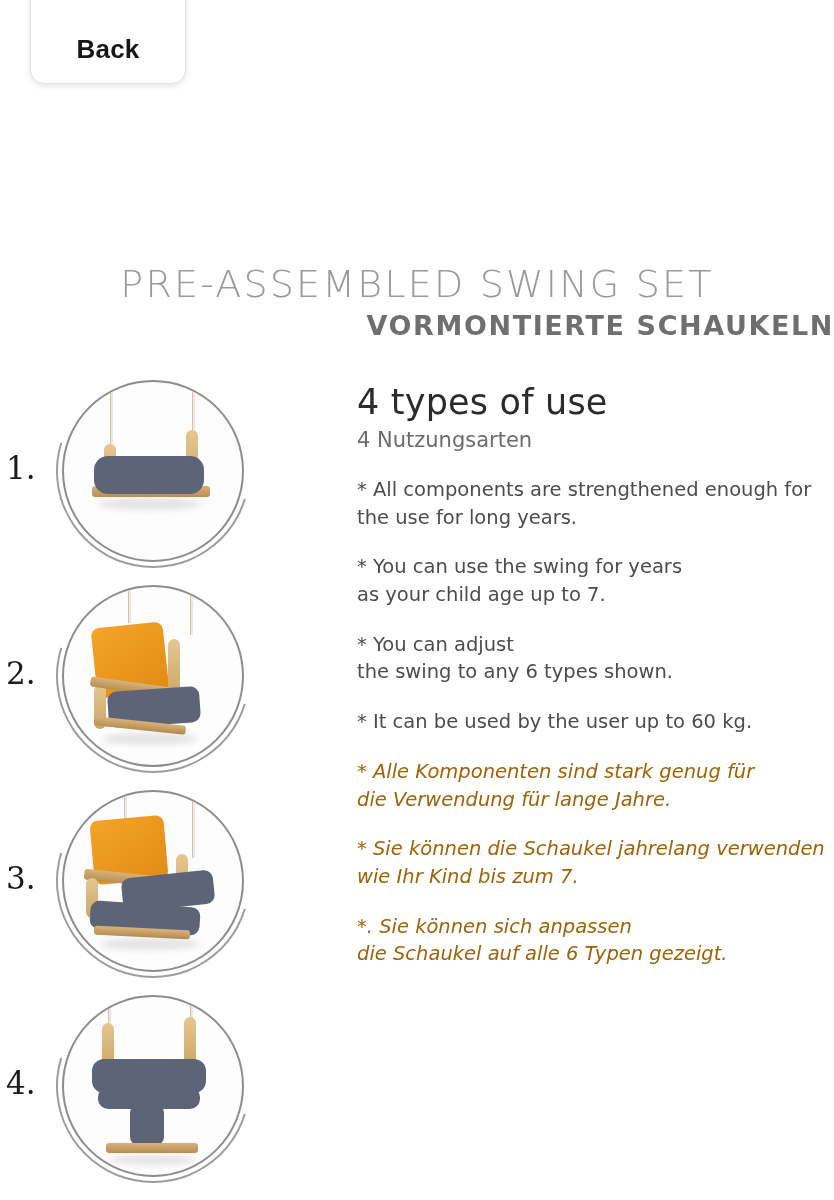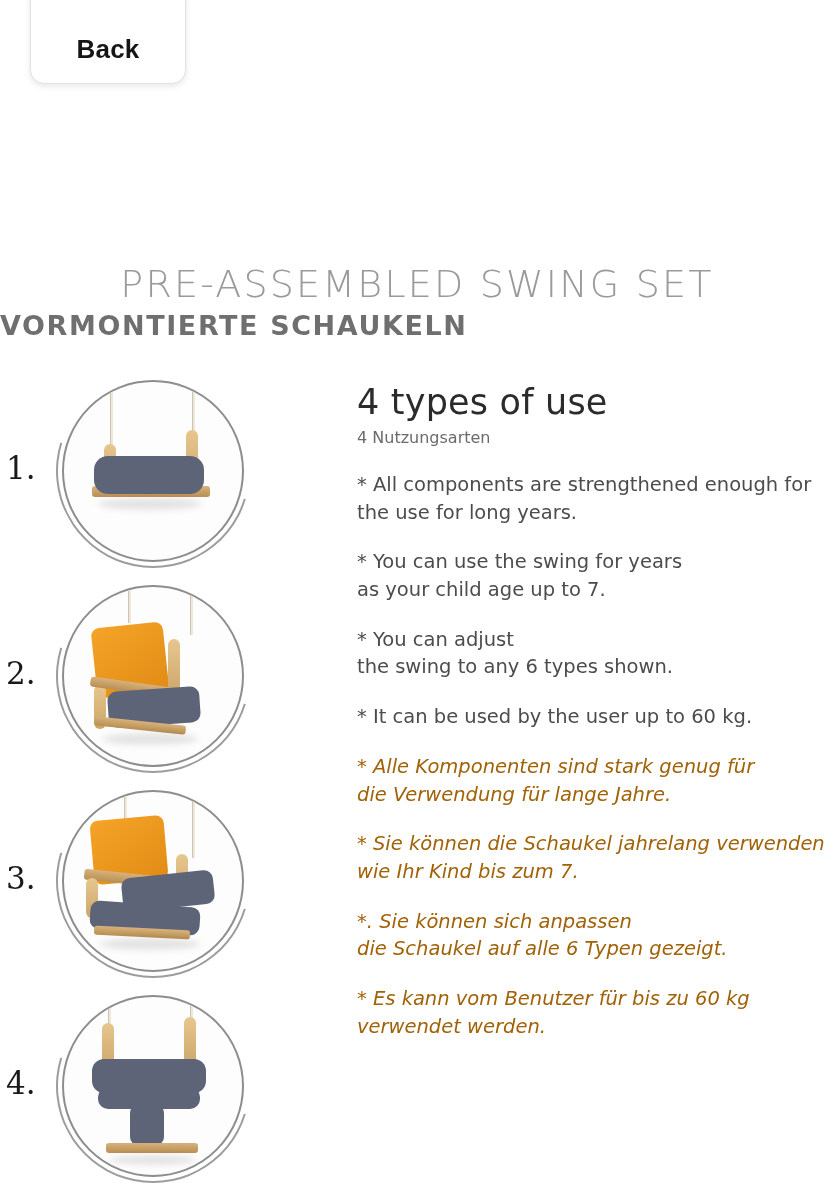--- a/index.html
+++ b/index.html
@@ -63,21 +63,21 @@
     letter-spacing: 2.2px;
     color: #9a9a9a;
     font-weight: 300;
     white-space: nowrap;
   }
   .poster-subtitle {
     position: absolute;
     left: 0;
     right: 0;
     top: 310px;
-    text-align: left;
+    text-align: right;
     font-family: "DejaVu Sans", sans-serif;
     font-size: 27px;
     letter-spacing: 1.6px;
     color: #6f6f6f;
     font-weight: bold;
     white-space: nowrap;
   }
 
   
   .steps {
@@ -170,21 +170,21 @@
   .info-heading {
     font-family: "DejaVu Sans", sans-serif;
     font-size: 35px;
     color: #2b2b2b;
     font-weight: normal;
     margin: 0 0 6px 0;
     letter-spacing: 0.2px;
   }
   .info-subheading {
     font-family: "DejaVu Sans", sans-serif;
-    font-size: 16px;
+    font-size: 21px;
     color: #6b6b6b;
     margin: 0 0 24px 0;
   }
   .bullet {
     font-family: "DejaVu Sans", sans-serif;
     font-size: 19.5px;
     line-height: 1.42;
     color: #4c4c4c;
     margin: 11px 0 22px 0;
     white-space: pre-line;
@@ -279,20 +279,18 @@
     <p class="bullet">* You can adjust
 the swing to any 6 types shown.</p>
     <p class="bullet">* It can be used by the user up to 60 kg.</p>
 
     <p class="bullet de">* Alle Komponenten sind stark genug für
 die Verwendung für lange Jahre.</p>
     <p class="bullet de">* Sie können die Schaukel jahrelang verwenden
 wie Ihr Kind bis zum 7.</p>
     <p class="bullet de">*. Sie können sich anpassen
 die Schaukel auf alle 6 Typen gezeigt.</p>
-    <p class="bullet de">* Es kann vom Benutzer für bis zu 60 kg
-verwendet werden.</p>
   </div>
 </div>
 
 <div class="back-button">
   <span class="back-button-label">Back</span>
 </div>
 
 </body></html>

